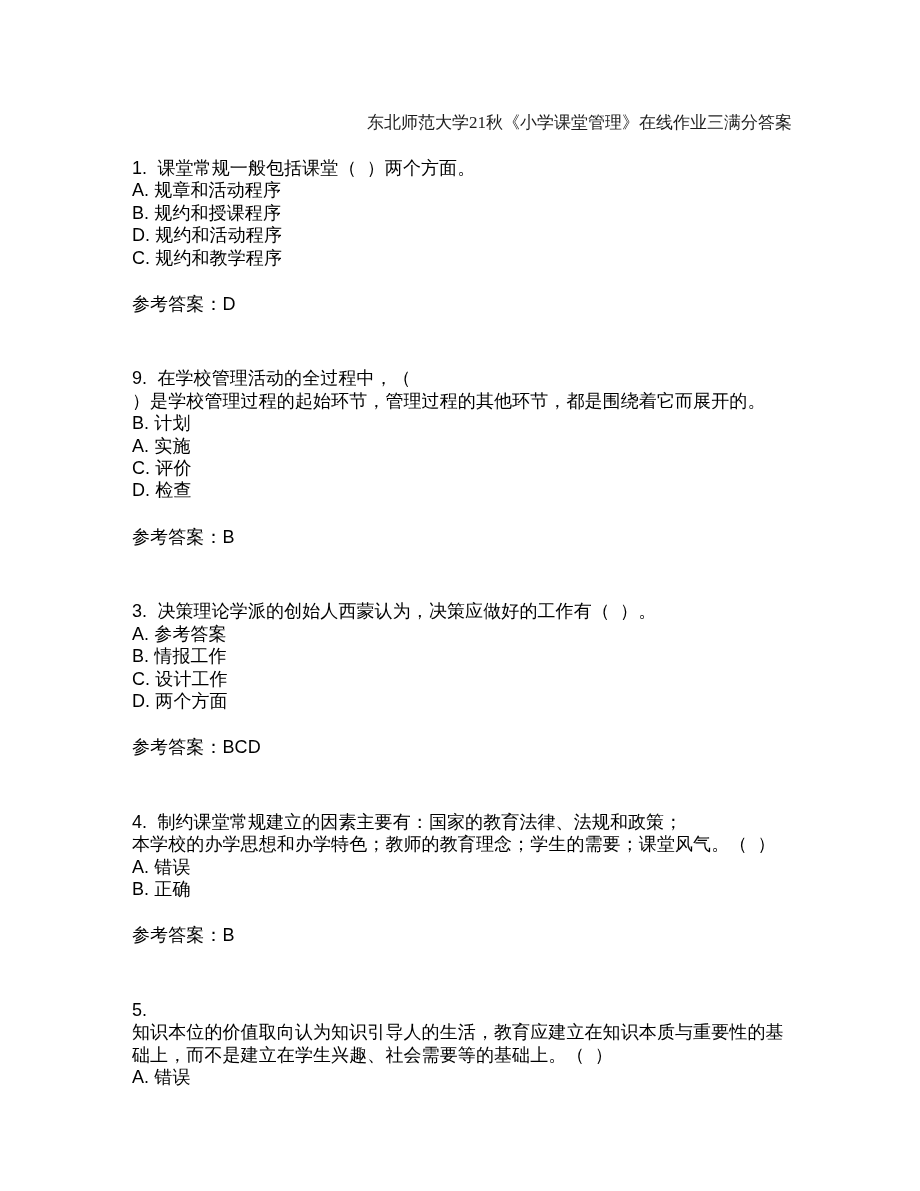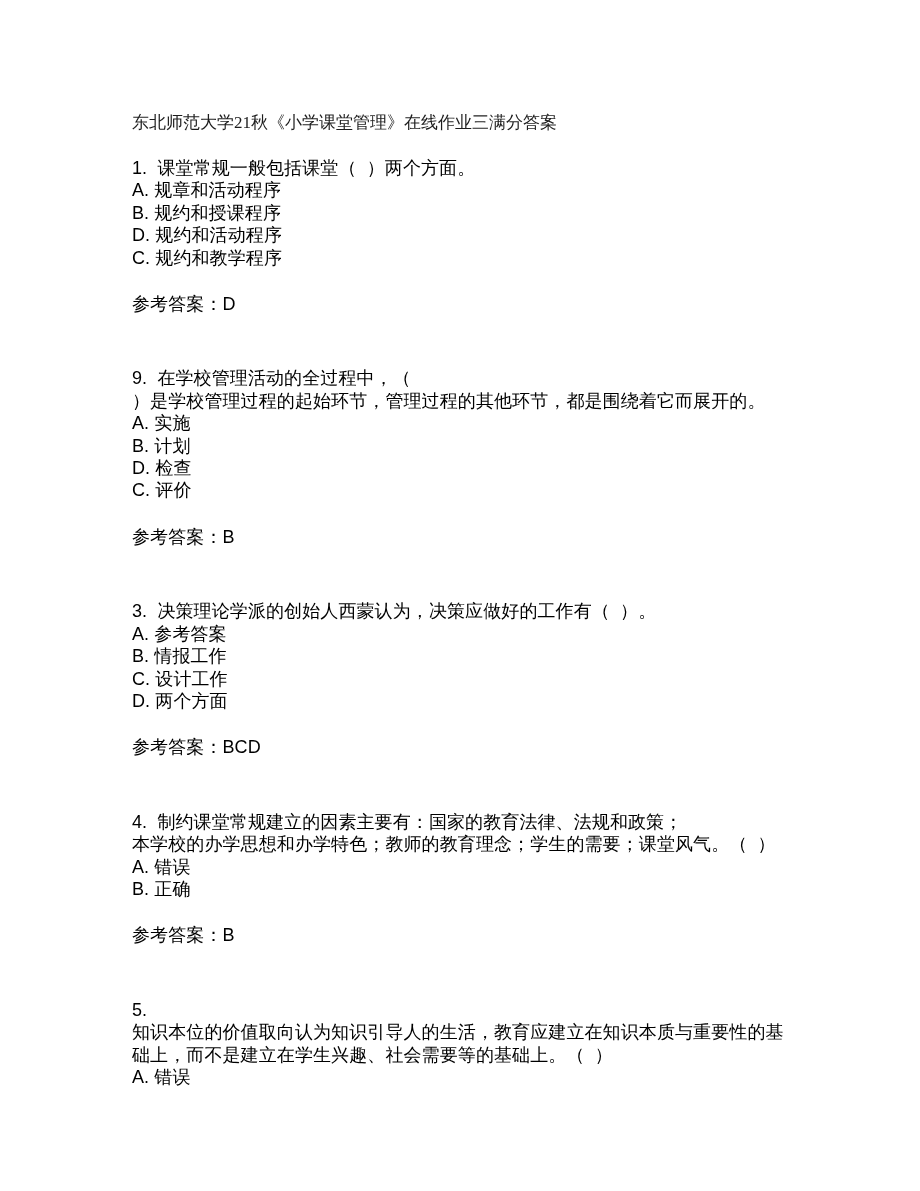--- a/index.html
+++ b/index.html
@@ -16,21 +16,21 @@
     overflow: hidden;
     padding: 110px 128px 0 132px;
   }
   .title {
     margin: 0 0 21px 0;
     font-family: "Liberation Serif", "DejaVu Serif", serif;
     font-size: 17px;
     line-height: 26px;
     font-weight: 400;
     color: #1c1c1c;
-    text-align: left;
+    text-align: right;
   }
   .question-list {
     font-family: "Liberation Sans", "DejaVu Sans", sans-serif;
     font-size: 18px;
     line-height: 22.4px;
     font-weight: 500;
     color: #000000;
     letter-spacing: 0.1px;
   }
   .question { margin: 8px 0 0 0; }
@@ -62,24 +62,24 @@
         </div>
     <div class="answer-line"><span>参考答案：</span><span>D</span></div>
   </section>
 
   <section class="question">
     <div>
           <div class="line">9.  在学校管理活动的全过程中，（</div>
           <div class="line">）是学校管理过程的起始环节，管理过程的其他环节，都是围绕着它而展开的。</div>
         </div>
     <div>
+          <div class="line">B. 计划</div>
           <div class="line">A. 实施</div>
-          <div class="line">B. 计划</div>
+          <div class="line">C. 评价</div>
           <div class="line">D. 检查</div>
-          <div class="line">C. 评价</div>
         </div>
     <div class="answer-line"><span>参考答案：</span><span>B</span></div>
   </section>
 
   <section class="question">
     <div>
           <div class="line">3.  决策理论学派的创始人西蒙认为，决策应做好的工作有（  ）。</div>
         </div>
     <div>
           <div class="line">A. 参考答案</div>

